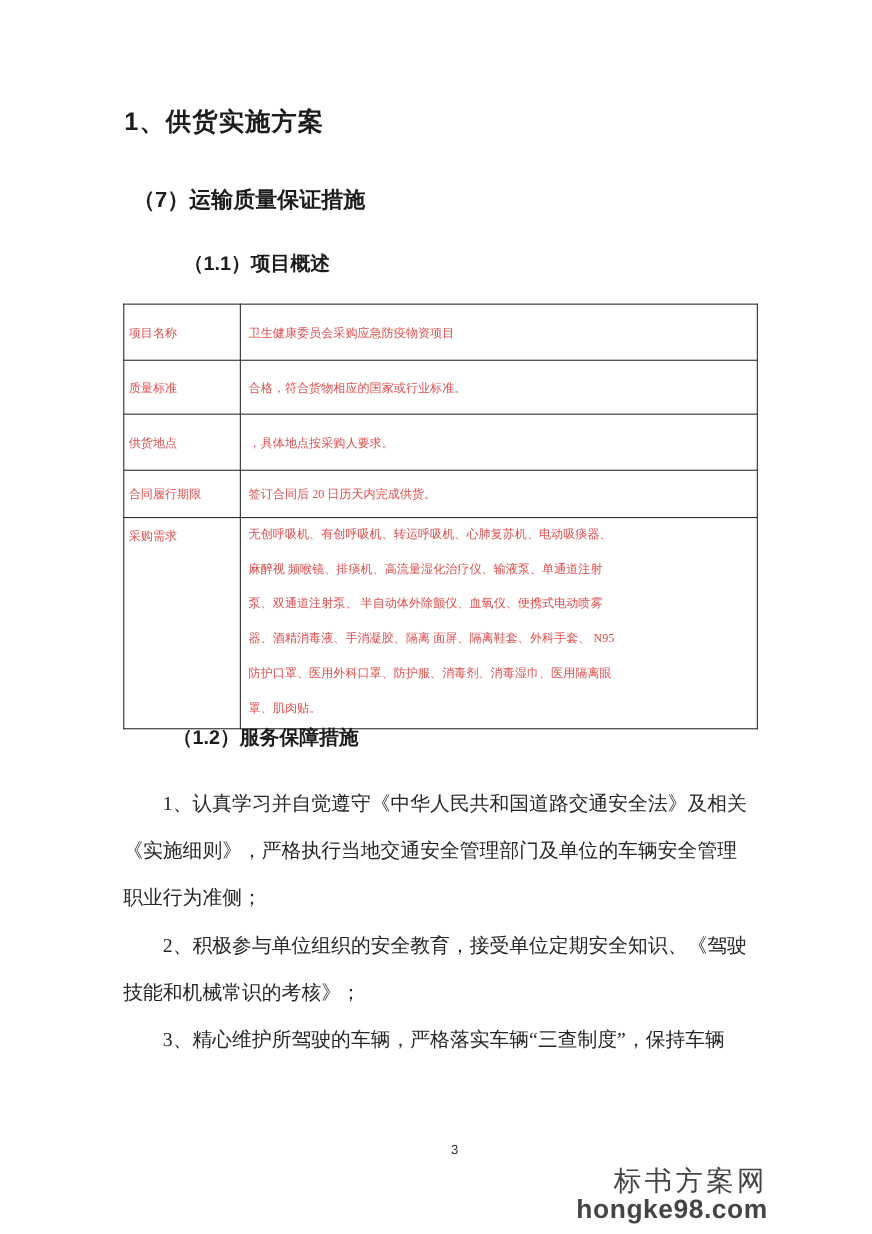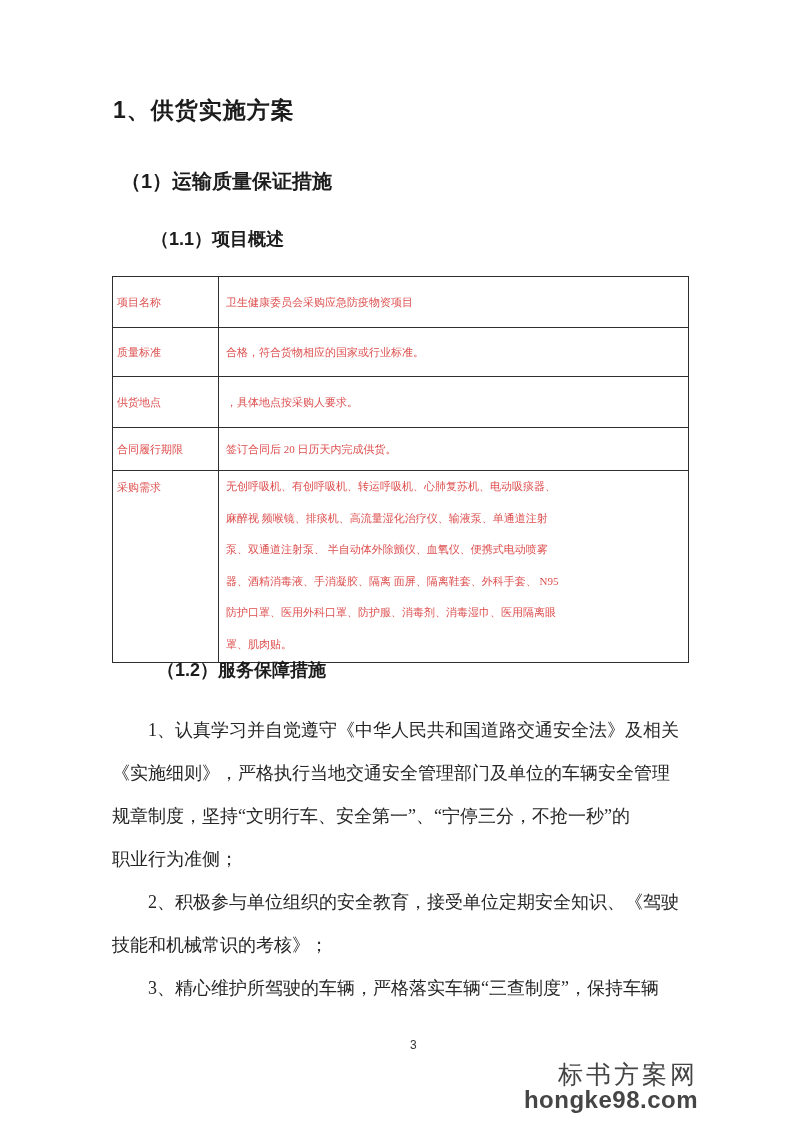--- a/index.html
+++ b/index.html
@@ -38,21 +38,21 @@
     white-space: nowrap;
   }
   .h3 {
     position: absolute;
     font-family: "Liberation Sans", "DejaVu Sans", sans-serif;
     font-size: 18px;
     font-weight: bold;
     color: var(--heading_black, #1c1c1c);
     white-space: nowrap;
   }
-  .h3-a { left: 151px; top: 227px; }
+  .h3-a { left: 167px; top: 227px; }
   .h3-b { left: 157px; top: 658px; }
 
   .doc-table {
     position: absolute;
     left: 112px;
     top: 276px;
     width: 577px;
     border-collapse: collapse;
     table-layout: fixed;
   }
@@ -128,21 +128,21 @@
     letter-spacing: 0.5px;
   }
 </style>
 </head>
 <body>
 
 <div class="page">
 
   <div class="h1">1、供货实施方案</div>
 
-  <div class="h2">（1）运输质量保证措施</div>
+  <div class="h2">（7）运输质量保证措施</div>
 
   <div class="h3 h3-a">（1.1）项目概述</div>
 
   <table class="doc-table">
     <tbody>
       <tr>
         <td class="label">项目名称</td>
         <td class="value">卫生健康委员会采购应急防疫物资项目</td>
       </tr>
       <tr>
@@ -170,21 +170,20 @@
       </tr>
     </tbody>
   </table>
 
   <div class="h3 h3-b">（1.2）服务保障措施</div>
 
   <div class="paras">
     <div class="para">
         <div>1、认真学习并自觉遵守《中华人民共和国道路交通安全法》及相关</div>
         <div>《实施细则》，严格执行当地交通安全管理部门及单位的车辆安全管理</div>
-        <div>规章制度，坚持“文明行车、安全第一”、“宁停三分，不抢一秒”的</div>
         <div>职业行为准侧；</div>
       </div>
     <div class="para">
         <div>2、积极参与单位组织的安全教育，接受单位定期安全知识、《驾驶</div>
         <div>技能和机械常识的考核》；</div>
       </div>
     <div class="para">
         <div>3、精心维护所驾驶的车辆，严格落实车辆“三查制度”，保持车辆</div>
       </div>
   </div>

